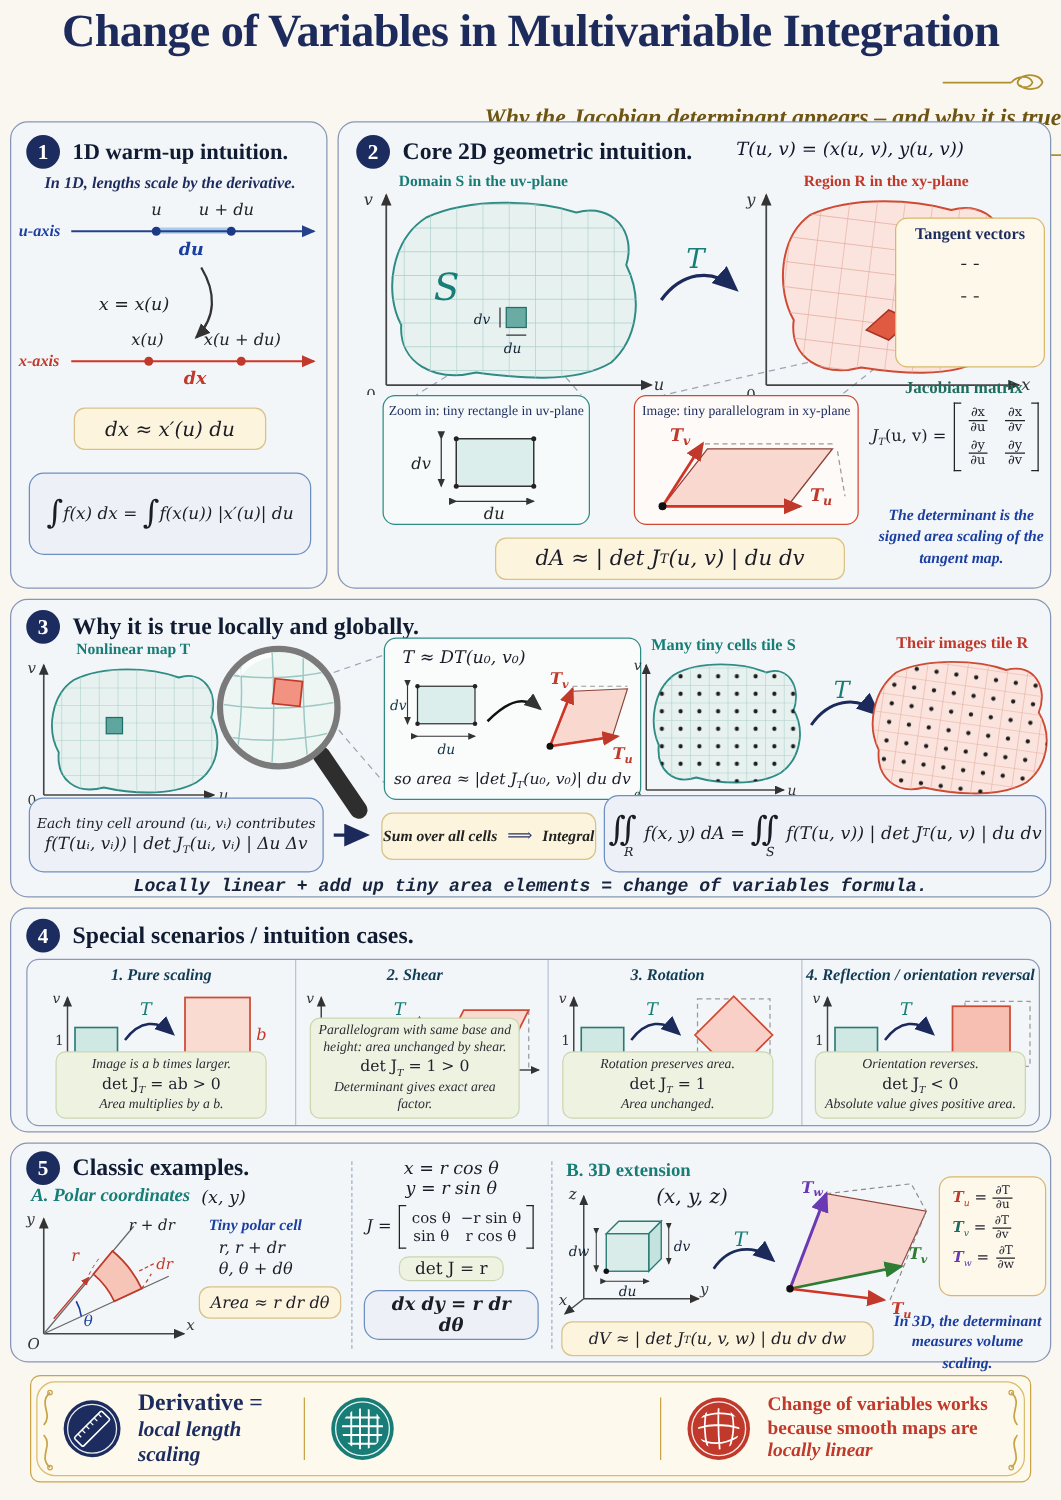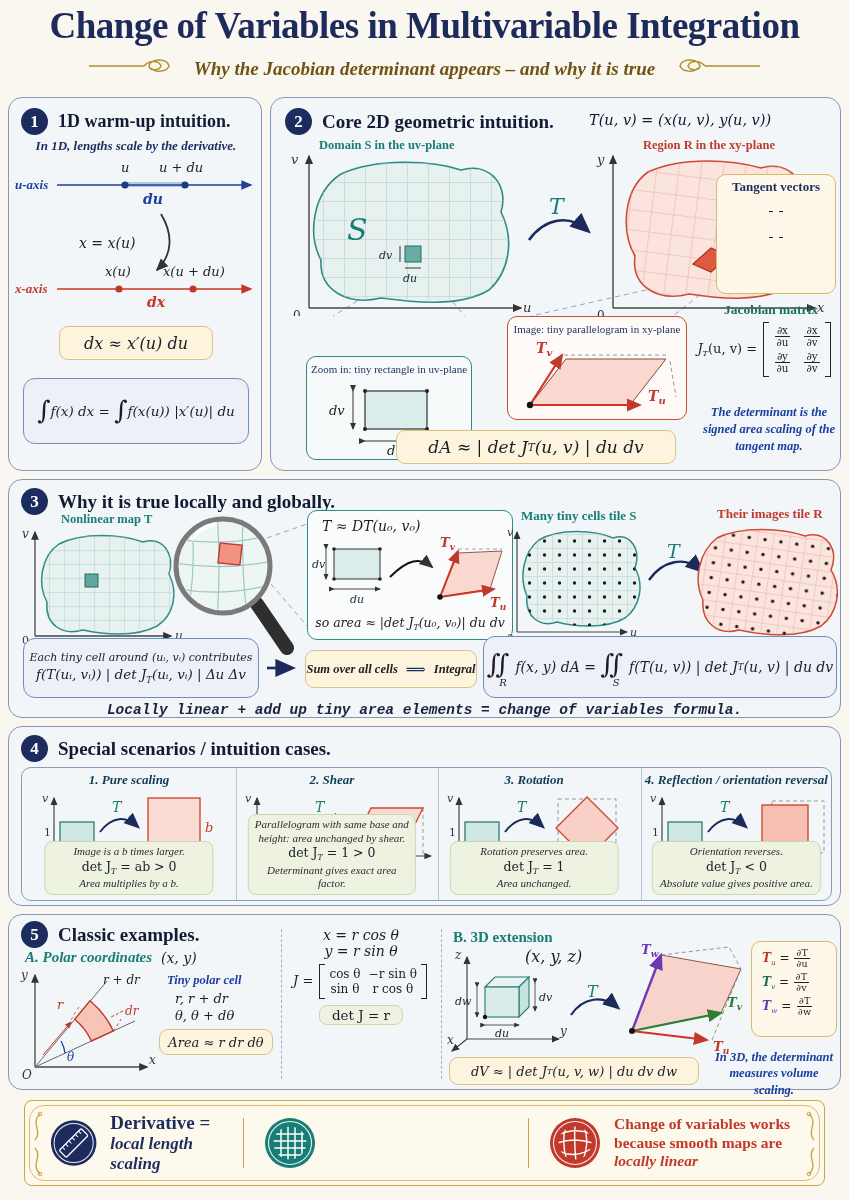--- a/index.html
+++ b/index.html
@@ -77,21 +77,21 @@
       </marker>
 <marker id="mP" markerWidth="7" markerHeight="7" refX="6" refY="3" orient="auto">
         <path d="M0,0L7,3L0,6z" fill="#6a3ab2"></path>
       </marker>
 </defs>
 </svg>
 
 <div class="page">
 
   <div class="abs ctr" style="left:0;top:4px;width:849px;font-size:37px;font-weight:bold;color:#1d2a5c;letter-spacing:-0.5px;">Change of Variables in Multivariable Integration</div>
-  <div class="abs" style="left:0;top:58px;width:849px;display:flex;align-items:flex-start;justify-content:center;gap:10px;">
+  <div class="abs" style="left:0;top:58px;width:849px;display:flex;align-items:flex-end;justify-content:center;gap:10px;flex-direction:column;">
     <svg width="95" height="16" viewBox="0 0 95 16">
       <path d="M0,8 H55 M55,8 C60,2 70,2 72,8 C70,13 61,13 60,8 C62,0 78,0 80,8 C78,14 66,15 62,10" stroke="#b08f2e" stroke-width="1.4" fill="none"></path>
       </svg>
     <span class="it bd" style="font-size:19px;color:#6e5513;">Why the Jacobian determinant appears – and why it is true</span>
     <svg width="95" height="16" viewBox="0 0 95 16" style="transform:scaleX(-1)">
       <path d="M0,8 H55 M55,8 C60,2 70,2 72,8 C70,13 61,13 60,8 C62,0 78,0 80,8 C78,14 66,15 62,10" stroke="#b08f2e" stroke-width="1.4" fill="none"></path>
       </svg>
   </div>
 
   <div class="panel" style="left:8px;top:97px;width:254px;height:374px;">
@@ -239,21 +239,21 @@
           <span class="fr">
               <span class="fn">∂y</span>
               <span class="fd">∂v</span>
             </span>
         </span>
           <span class="mxr"></span>
         </span>
     </div>
     <div class="abs ctr it bd blue" style="left:428px;top:306px;width:140px;font-size:12.5px;line-height:1.35;">The determinant is the signed area scaling of the tangent map.</div>
 
-    <div class="tealbox abs" style="left:35px;top:218px;width:166px;height:104px;margin-top:40px;">
+    <div class="tealbox abs" style="left:35px;top:218px;width:166px;height:104px;">
       <div class="abs ctr navy" style="left:0;top:6px;width:100%;font-size:11px;">Zoom in: tiny rectangle in uv-plane</div>
       <svg class="abs" style="left:14px;top:26px;" width="138" height="74" viewBox="0 0 138 74">
         <rect x="44" y="8" width="62" height="38" fill="#dceeeb" stroke="#333" stroke-width="1.2"></rect>
         <circle cx="44" cy="8" r="2" fill="#222"></circle>
           <circle cx="106" cy="8" r="2" fill="#222"></circle>
         <circle cx="44" cy="46" r="2" fill="#222"></circle>
           <circle cx="106" cy="46" r="2" fill="#222"></circle>
         <line x1="32" y1="8" x2="32" y2="46" stroke="#333" stroke-width="1" marker-start="url(#mD)" marker-end="url(#mD)"></line>
         <text x="8" y="32" font-size="13" class="sit" fill="#222">dv</text>
         <line x1="44" y1="58" x2="106" y2="58" stroke="#333" stroke-width="1" marker-start="url(#mD)" marker-end="url(#mD)"></line>
@@ -559,20 +559,21 @@
           <span class="mxg" style="gap:1px 8px;font-size:12px;">
             <span>cos θ</span>
               <span>−r sin θ</span>
             <span>sin θ</span>
               <span>r cos θ</span>
           </span>
             <span class="mxr"></span>
           </span>
       </div>
       <div class="greenbox fm" style="display:inline-block;margin-top:6px;padding:1px 12px;font-size:13.5px;">det J  =  r</div><br>
+      <div class="bluebox fm it bd" style="display:inline-flex;margin-top:7px;padding:2px 12px;font-size:14.5px;">dx dy  =  r dr dθ</div>
     </div>
 
     <div class="vdash" style="left:432px;top:14px;height:150px;"></div>
 
     <div class="abs teal bd" style="left:444px;top:14px;font-size:15px;">B. 3D extension</div>
     <div class="abs fm it" style="left:516px;top:32px;font-size:16px;">(x, y, z)</div>
 
     <svg class="abs" style="left:438px;top:32px;" width="120" height="108" viewBox="0 0 120 108">
       <line x1="20" y1="92" x2="20" y2="10" stroke="#444" stroke-width="1.2" marker-end="url(#mD)"></line>
       <line x1="20" y1="92" x2="112" y2="92" stroke="#444" stroke-width="1.2" marker-end="url(#mD)"></line>

